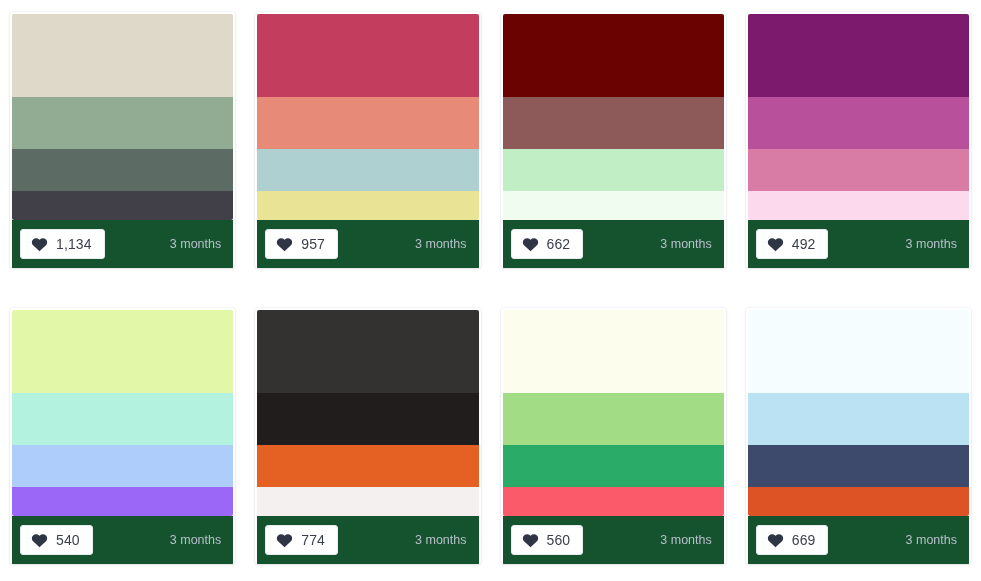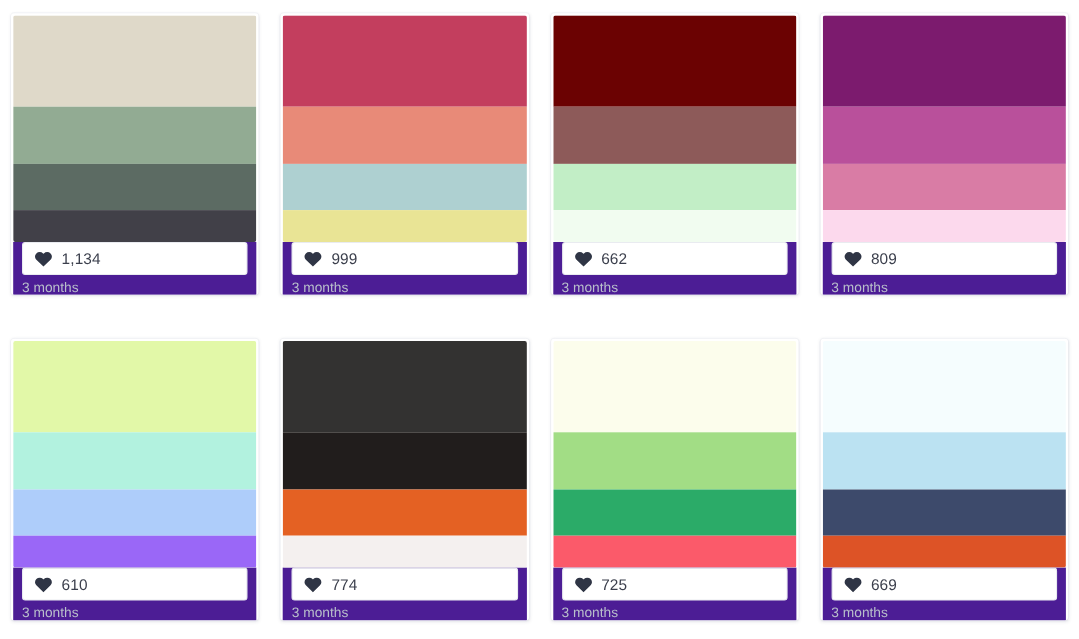--- a/index.html
+++ b/index.html
@@ -62,25 +62,25 @@
   }
 
   .swatch.b1 { height: 40.3%; }
   .swatch.b2 { height: 25.2%; }
   .swatch.b3 { height: 20.4%; }
   .swatch.b4 { height: 14.1%; }
 
   .card-footer {
     height: 48px;
     display: flex;
+    align-items: center;
     justify-content: space-between;
     padding: 0 8px 0 8px;
     box-sizing: border-box;
-    background: #4c1d95;
-    flex-direction: column;
+    background: #14532d;
   }
 
   .like-button {
     display: inline-flex;
     align-items: center;
     gap: 8px;
     border: 1px solid #e9ebf0;
     border-radius: 3px;
     background: #ffffff;
     padding: 6px 12px 6px 10px;
@@ -146,21 +146,21 @@
             <div class="swatch b3" style="background: rgb(174, 208, 209);"></div>
             <div class="swatch b4" style="background: rgb(233, 228, 149);"></div>
           </div>
           <div class="card-footer">
             <div class="like-button">
               <span class="heart-icon">
                 <svg viewBox="0 0 24 22" width="17" height="16" aria-hidden="true">
                   <path fill="#2f3545" d="M12 21.3 2.9 12.6C.6 10.4.6 6.7 2.9 4.5a6.1 6.1 0 0 1 8.6 0l.5.5.5-.5a6.1 6.1 0 0 1 8.6 0c2.3 2.2 2.3 5.9 0 8.1L12 21.3Z"></path>
                 </svg>
               </span>
-              <span class="like-count">999</span>
+              <span class="like-count">957</span>
             </div>
             <span class="age-label">3 months</span>
           </div>
         </div>
       </div>
       <div class="card-slot">
         <div class="card">
           <div class="swatch-stack">
             <div class="swatch b1" style="background: rgb(107, 2, 2);"></div>
             <div class="swatch b2" style="background: rgb(141, 90, 89);"></div>
@@ -188,21 +188,21 @@
             <div class="swatch b3" style="background: rgb(217, 124, 165);"></div>
             <div class="swatch b4" style="background: rgb(252, 217, 237);"></div>
           </div>
           <div class="card-footer">
             <div class="like-button">
               <span class="heart-icon">
                 <svg viewBox="0 0 24 22" width="17" height="16" aria-hidden="true">
                   <path fill="#2f3545" d="M12 21.3 2.9 12.6C.6 10.4.6 6.7 2.9 4.5a6.1 6.1 0 0 1 8.6 0l.5.5.5-.5a6.1 6.1 0 0 1 8.6 0c2.3 2.2 2.3 5.9 0 8.1L12 21.3Z"></path>
                 </svg>
               </span>
-              <span class="like-count">809</span>
+              <span class="like-count">492</span>
             </div>
             <span class="age-label">3 months</span>
           </div>
         </div>
       </div>
     </div>
     <div class="row">
       <div class="card-slot">
         <div class="card">
           <div class="swatch-stack">
@@ -211,21 +211,21 @@
             <div class="swatch b3" style="background: rgb(174, 205, 250);"></div>
             <div class="swatch b4" style="background: rgb(154, 103, 247);"></div>
           </div>
           <div class="card-footer">
             <div class="like-button">
               <span class="heart-icon">
                 <svg viewBox="0 0 24 22" width="17" height="16" aria-hidden="true">
                   <path fill="#2f3545" d="M12 21.3 2.9 12.6C.6 10.4.6 6.7 2.9 4.5a6.1 6.1 0 0 1 8.6 0l.5.5.5-.5a6.1 6.1 0 0 1 8.6 0c2.3 2.2 2.3 5.9 0 8.1L12 21.3Z"></path>
                 </svg>
               </span>
-              <span class="like-count">610</span>
+              <span class="like-count">540</span>
             </div>
             <span class="age-label">3 months</span>
           </div>
         </div>
       </div>
       <div class="card-slot">
         <div class="card">
           <div class="swatch-stack">
             <div class="swatch b1" style="background: rgb(51, 50, 49);"></div>
             <div class="swatch b2" style="background: rgb(33, 29, 28);"></div>
@@ -253,21 +253,21 @@
             <div class="swatch b3" style="background: rgb(43, 171, 104);"></div>
             <div class="swatch b4" style="background: rgb(251, 90, 106);"></div>
           </div>
           <div class="card-footer">
             <div class="like-button">
               <span class="heart-icon">
                 <svg viewBox="0 0 24 22" width="17" height="16" aria-hidden="true">
                   <path fill="#2f3545" d="M12 21.3 2.9 12.6C.6 10.4.6 6.7 2.9 4.5a6.1 6.1 0 0 1 8.6 0l.5.5.5-.5a6.1 6.1 0 0 1 8.6 0c2.3 2.2 2.3 5.9 0 8.1L12 21.3Z"></path>
                 </svg>
               </span>
-              <span class="like-count">725</span>
+              <span class="like-count">560</span>
             </div>
             <span class="age-label">3 months</span>
           </div>
         </div>
       </div>
       <div class="card-slot">
         <div class="card">
           <div class="swatch-stack">
             <div class="swatch b1" style="background: rgb(245, 253, 254);"></div>
             <div class="swatch b2" style="background: rgb(187, 226, 242);"></div>

